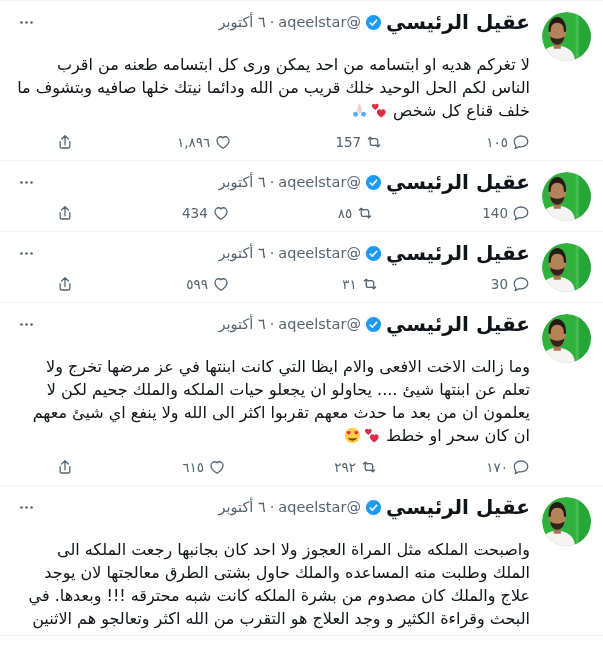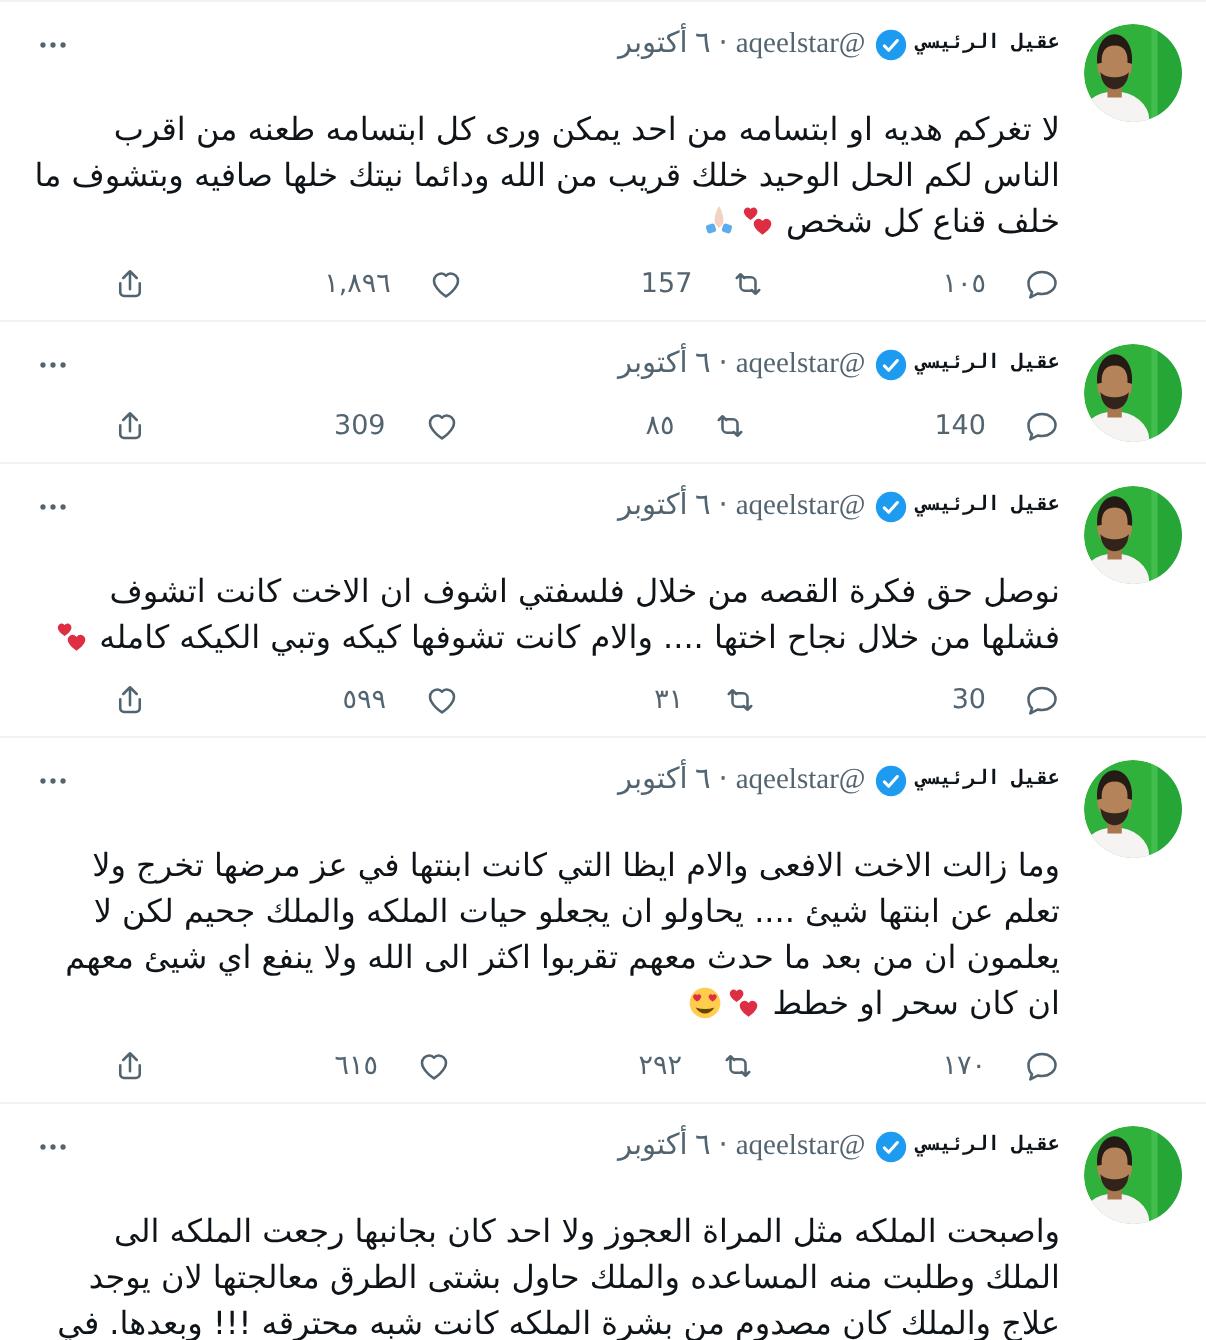--- a/index.html
+++ b/index.html
@@ -14,33 +14,33 @@
   }
   .feed{border-top:1px solid var(--divider);}
   .tweet{
     display:flex;gap:12px;padding:11px 12px 5px 16px;
     border-bottom:1px solid var(--divider);background:#fff;
   }
   .avatar{width:49px;height:49px;border-radius:50%;overflow:hidden;flex:0 0 49px;cursor:pointer;}
   .avatar svg{display:block;width:49px;height:49px;}
   .content{flex:1;min-width:0;}
   .header{display:flex;align-items:center;gap:4px;font-size:15px;line-height:21px;white-space:nowrap;}
-  .name{font-weight:700;color:var(--text);font-size:10px;cursor:pointer;font-family:Liberation Mono, monospace;}
+  .name{font-weight:700;color:var(--text);font-size:20px;cursor:pointer;}
   .badge{color:var(--badge);display:inline-flex;align-items:center;}
   .badge svg{display:block;}
   .handle,.dot,.date{color:var(--secondary);font-size:14.5px;}
-  .handle,.date{cursor:pointer;font-family:Liberation Serif, serif;}
+  .handle,.date{cursor:pointer;}
   .more{margin-inline-start:auto;color:var(--secondary);cursor:pointer;display:inline-flex;align-items:center;padding:2px;}
   .text{font-size:16px;line-height:23px;margin-top:20px;color:var(--text);word-wrap:break-word;}
   .emoji{display:inline-block;margin:0 1px;vertical-align:-3px;line-height:0;}
   .actions{
     display:flex;justify-content:space-between;align-items:center;
     margin-top:7px;height:26px;padding-left:40px;color:var(--secondary);
   }
-  .action{display:flex;align-items:center;gap:19px;color:var(--secondary);font-size:13.5px;cursor:pointer;}
+  .action{display:flex;align-items:center;gap:4px;color:var(--secondary);font-size:13.5px;cursor:pointer;}
   .action svg{display:block;}
   .count{min-width:10px;}
 </style>
 </head>
 <body>
 
 <div class="feed" id="feed">
     <article class="tweet">
     <div class="avatar">
       <svg viewBox="0 0 48 48">
@@ -172,21 +172,21 @@
               </svg>
             </span>
           <span class="count">٨٥</span>
         </div>
         <div class="action">
           <span>
               <svg viewBox="0 0 24 24" width="18" height="18" fill="none" stroke="currentColor" stroke-width="1.7" stroke-linecap="round" stroke-linejoin="round">
                 <path d="M12 20.3S4 15.2 4 9.9C4 7.2 6.2 5 8.9 5c1.3 0 2.4.6 3.1 1.5C12.7 5.6 13.8 5 15.1 5 17.8 5 20 7.2 20 9.9c0 5.3-8 10.4-8 10.4z"></path>
               </svg>
             </span>
-          <span class="count">309</span>
+          <span class="count">434</span>
         </div>
         <div class="action">
           <span>
               <svg viewBox="0 0 24 24" width="18" height="18" fill="none" stroke="currentColor" stroke-width="1.7" stroke-linecap="round" stroke-linejoin="round">
                 <path d="M12 15.5V4M7.5 8L12 3.5 16.5 8M5.5 11.5v6a2.5 2.5 0 002.5 2.5h8a2.5 2.5 0 002.5-2.5v-6"></path>
               </svg>
             </span>
         </div>
       </div>
     </div>
@@ -218,26 +218,20 @@
         <span class="dot">·</span>
         <span class="date">٦ أكتوبر</span>
         <span class="more">
           <svg viewBox="0 0 22 22" width="17" height="17" fill="currentColor">
               <circle cx="4.5" cy="11" r="1.7"></circle>
               <circle cx="11" cy="11" r="1.7"></circle>
               <circle cx="17.5" cy="11" r="1.7"></circle>
             </svg>
         </span>
       </div>
-      <div class="text"><span>نوصل حق فكرة القصه من خلال فلسفتي اشوف ان الاخت كانت اتشوف  فشلها من خلال نجاح اختها .... والام كانت تشوفها كيكه وتبي الكيكه كامله </span><span><span class="emoji"><svg viewBox="0 0 20 20" width="17" height="17">
-                <g fill="#dd2e44">
-                  <path transform="translate(1,0) scale(1.05)" d="M5 9C1.8 6.7.4 4.6 1.6 2.9 2.6 1.5 4.4 1.7 5 3c.6-1.3 2.4-1.5 3.4-.1C9.6 4.6 8.2 6.7 5 9z"></path>
-                  <path transform="translate(6.5,6) scale(1.35)" d="M5 9C1.8 6.7.4 4.6 1.6 2.9 2.6 1.5 4.4 1.7 5 3c.6-1.3 2.4-1.5 3.4-.1C9.6 4.6 8.2 6.7 5 9z"></path>
-                </g>
-              </svg></span></span></div>
       <div class="actions">
         <div class="action">
           <span>
               <svg viewBox="0 0 24 24" width="18" height="18" fill="none" stroke="currentColor" stroke-width="1.7" stroke-linecap="round" stroke-linejoin="round">
                 <path d="M21 11.3c0 4.05-4.03 7.34-9 7.34-.92 0-1.8-.11-2.63-.32L4.2 20.9l1.13-3.4C3.9 16.2 3 13.87 3 11.3 3 7.25 7.03 4 12 4s9 3.25 9 7.3z"></path>
               </svg>
             </span>
           <span class="count">30</span>
         </div>
         <div class="action">

